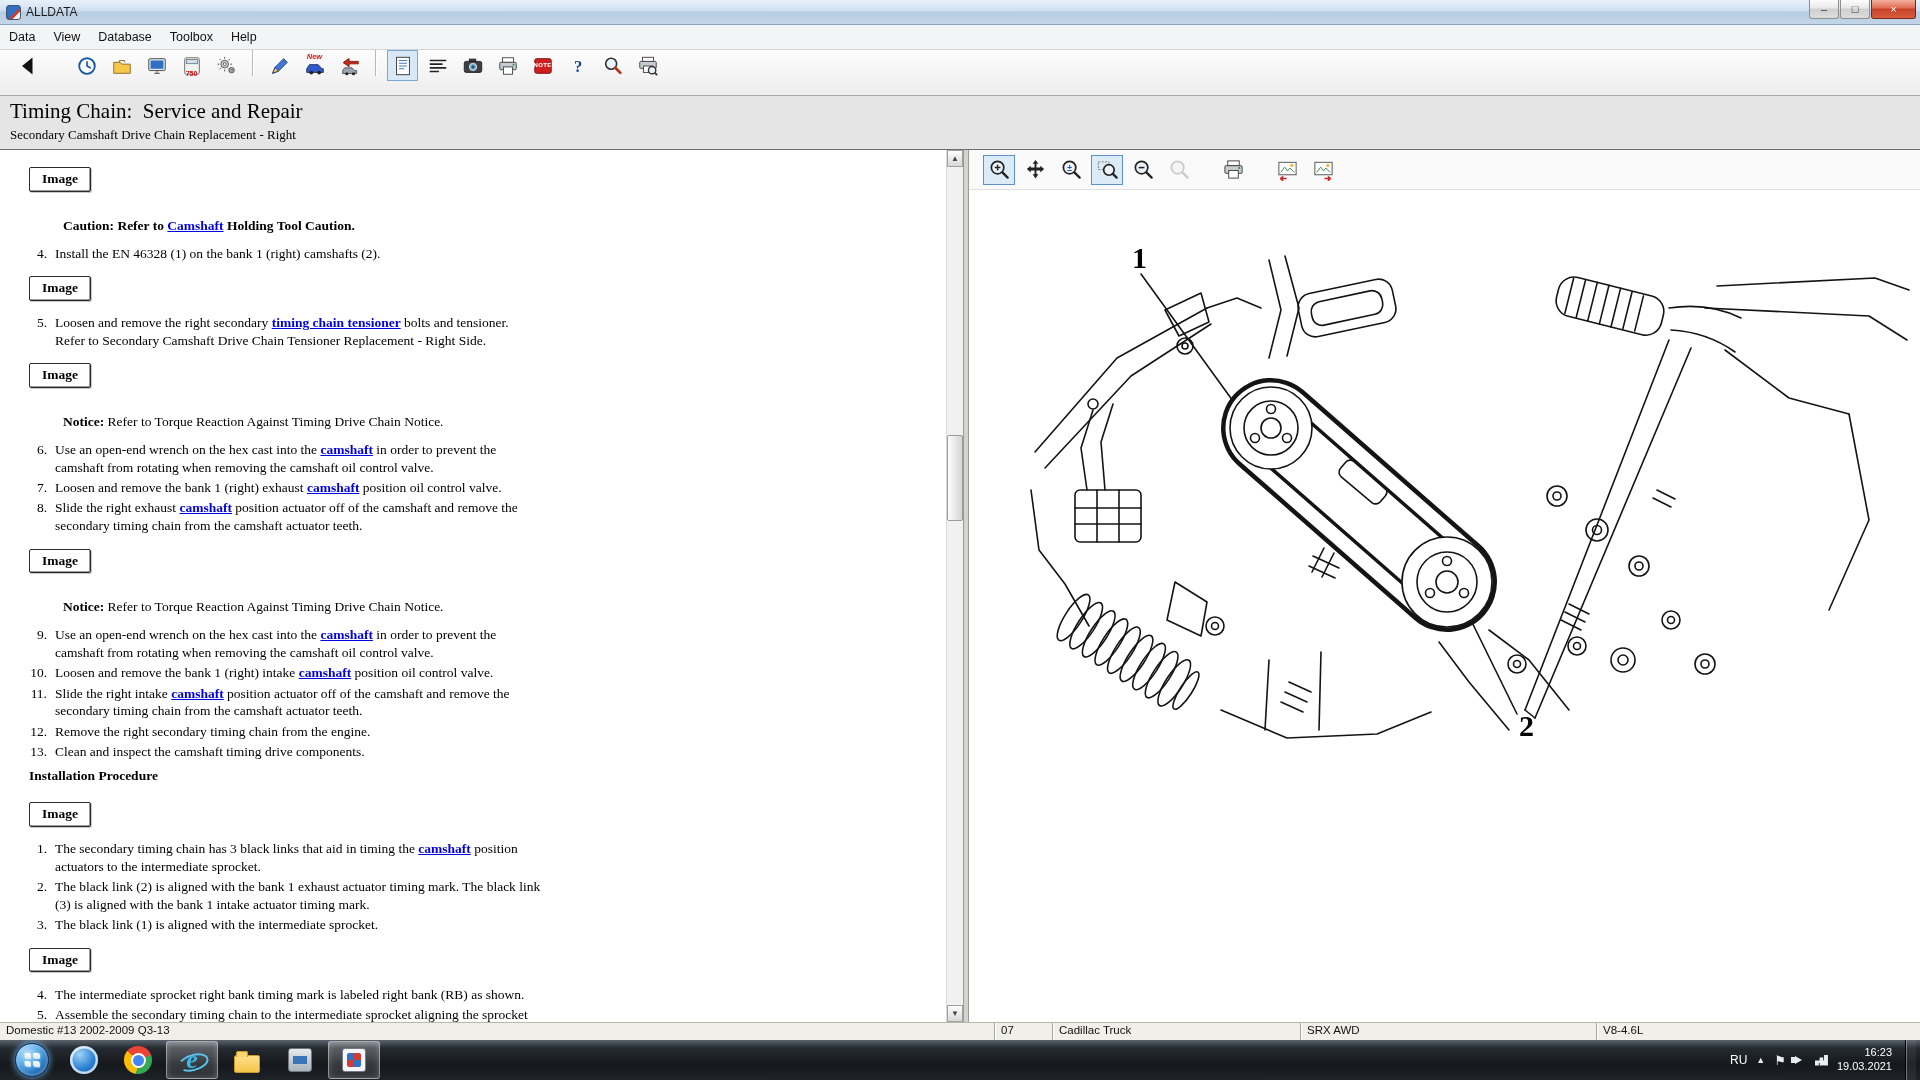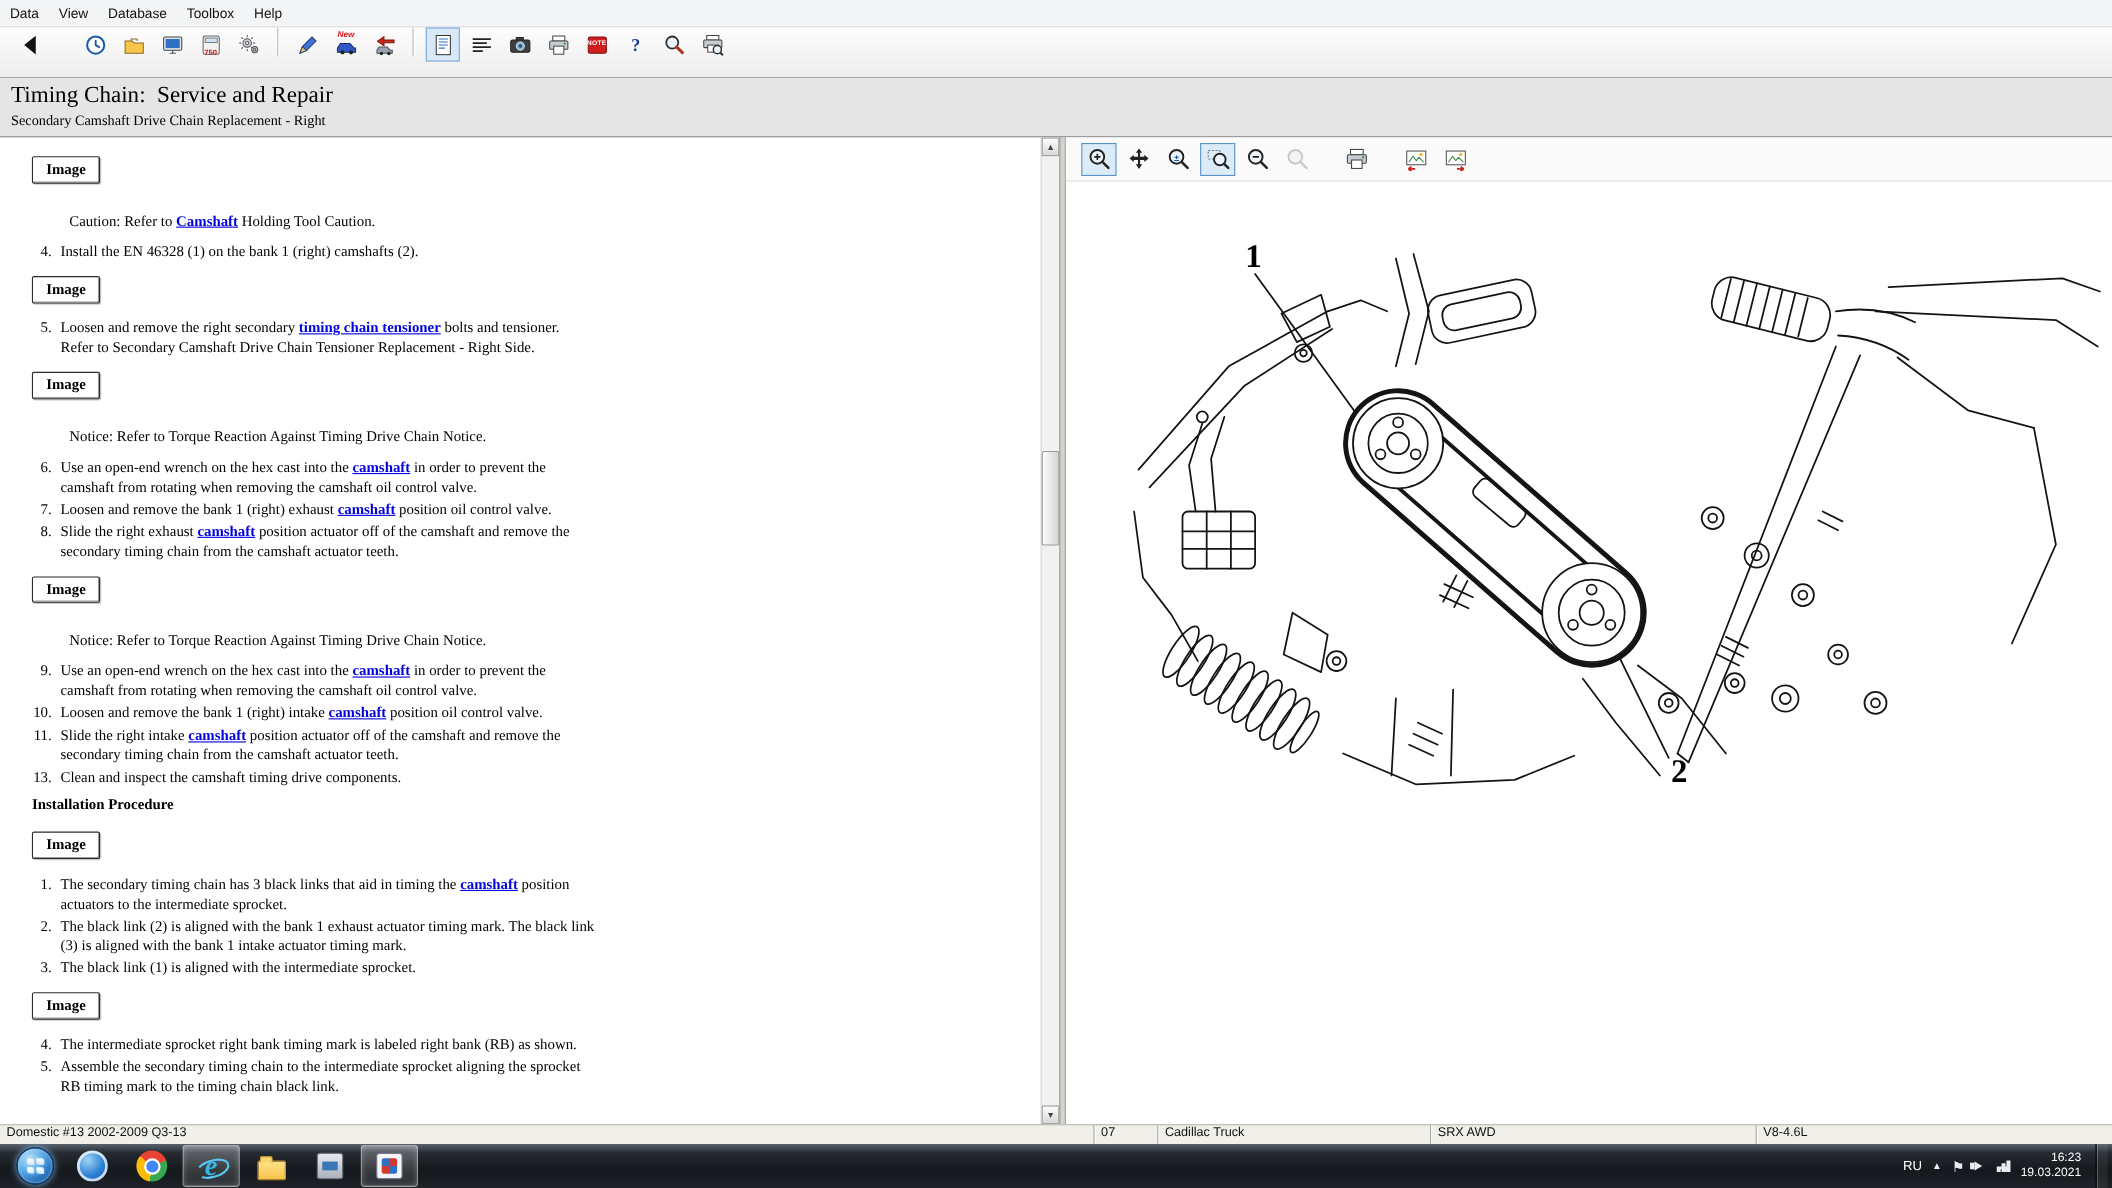--- a/index.html
+++ b/index.html
@@ -51,21 +51,21 @@
   .content { flex:1; display:flex; min-height:0; }
   .doc-pane { width:963px; display:flex; background:#fff; }
   .doc { flex:1; overflow:hidden; padding:6px 0 0 29px; font-family:"Liberation Serif",serif; font-size:13.5px; line-height:1.32; color:#000; }
   .image-btn { display:inline-block; border:1px solid #2b2b2b; background:#fff; border-radius:2px;
     box-shadow:inset -1px -1px 0 #9a9a9a, inset 1px 1px 0 #fff, 1px 1px 0 #c8c8c8;
     padding:2px 12px 3px; font-weight:bold; font-size:13.5px; margin:11px 0; }
   .doc-item { display:flex; width:512px; margin:2.5px 0; }
   .doc-item .num { flex:none; width:26px; text-align:right; padding-right:8px; }
   .doc-caution, .doc-notice { margin:14px 0 10px 34px; width:478px; }
   .doc-caution { font-weight:bold; }
-  .doc-notice .b, .doc-caution .b { font-weight:normal; }
+  .doc-notice .b, .doc-caution .b { font-weight:bold; }
   .doc-heading { font-weight:bold; margin:6px 0 6px; }
   a.doclink { color:#0000e0; font-weight:bold; text-decoration:underline; }
 
   
   .vscroll { width:17px; background:#f1f1f1; border-left:1px solid #d9d9d9; display:flex; flex-direction:column; }
   .sb-btn { height:17px; background:linear-gradient(#fdfdfd,#d8d8d8); border:1px solid #a0a0a0; font-size:8px; line-height:15px; text-align:center; color:#444; }
   .sb-track { flex:1; position:relative; }
   .sb-thumb { position:absolute; left:0; right:0; top:268px; height:86px;
     background:linear-gradient(90deg,#fdfdfd,#d5d5d5); border:1px solid #9a9a9a; border-radius:2px; }
 
@@ -254,20 +254,29 @@
         <path d="M5 15 l4 -5.5 3 4 2.5 -3 4.5 4.5" fill="none" stroke="#3c8a4e"></path>
         <circle cx="16.5" cy="7.8" r="1.7" fill="#f4b63f"></circle>
         <path d="M13 21.5 L19.5 21.5 M19.5 21.5 l-3 -2.2 M19.5 21.5 l-3 2.2" stroke="#c22" stroke-width="1.6" fill="none"></path>
       </symbol>
   </defs>
 </svg>
 
 <div class="screen">
   <div class="window">
 
+    <div class="titlebar">
+      <span class="app-ico"></span>
+      <span class="title">ALLDATA</span>
+      <span class="win-controls">
+        <button class="win-btn">–</button>
+        <button class="win-btn">□</button>
+        <button class="win-btn close">×</button>
+      </span>
+    </div>
 
     <div class="menubar">
       <span class="menu-item">Data</span>
       <span class="menu-item">View</span>
       <span class="menu-item">Database</span>
       <span class="menu-item">Toolbox</span>
       <span class="menu-item">Help</span>
     </div>
 
     <div class="toolbar" id="toolbar-icons">
@@ -403,20 +412,24 @@
               <span class="num">9.</span>
               <span class="body"><span>Use an open-end wrench on the hex cast into the </span><a href="#" class="doclink">camshaft</a><span> in order to prevent the camshaft from rotating when removing the camshaft oil control valve.</span></span>
             </div>
             <div class="doc-item">
               <span class="num">10.</span>
               <span class="body"><span>Loosen and remove the bank 1 (right) intake </span><a href="#" class="doclink">camshaft</a><span> position oil control valve.</span></span>
             </div>
             <div class="doc-item">
               <span class="num">11.</span>
               <span class="body"><span>Slide the right intake </span><a href="#" class="doclink">camshaft</a><span> position actuator off of the camshaft and remove the secondary timing chain from the camshaft actuator teeth.</span></span>
+            </div>
+            <div class="doc-item">
+              <span class="num">12.</span>
+              <span class="body"><span>Remove the right secondary timing chain from the engine.</span></span>
             </div>
             <div class="doc-item">
               <span class="num">13.</span>
               <span class="body"><span>Clean and inspect the camshaft timing drive components.</span></span>
             </div>
             <div class="doc-heading">Installation Procedure</div>
             <div><button class="image-btn">Image</button></div>
             <div class="doc-item">
               <span class="num">1.</span>
               <span class="body"><span>The secondary timing chain has 3 black links that aid in timing the </span><a href="#" class="doclink">camshaft</a><span> position actuators to the intermediate sprocket.</span></span>

